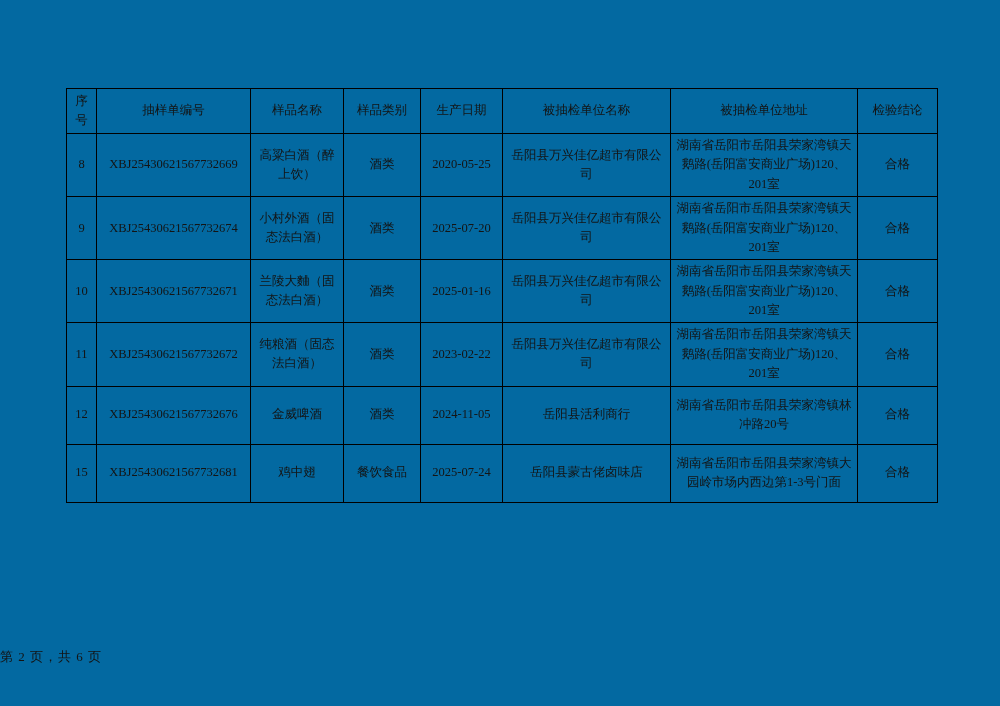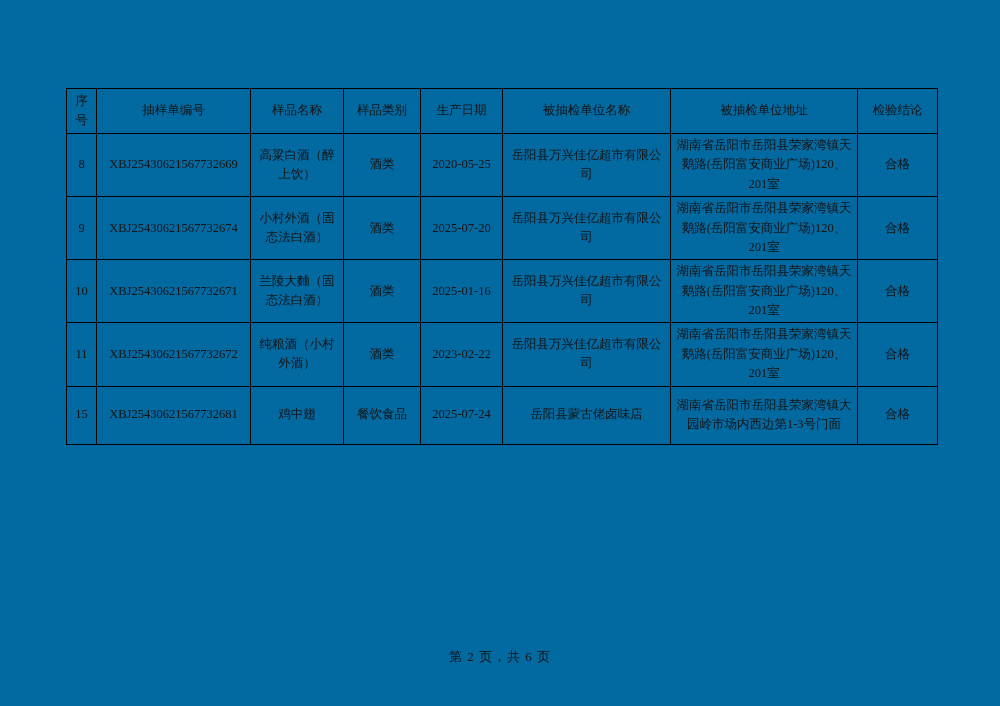--- a/index.html
+++ b/index.html
@@ -52,21 +52,21 @@
   .col3 { width: 77px; }
   .col4 { width: 82px; margin-top: 40px; }
   .col5 { width: 168px; }
   .col6 { width: 187px; }
   .col7 { width: 80px; }
   .page-footer {
     position: absolute;
     top: 648px;
     left: 0;
     width: 1000px;
-    text-align: center;
+    text-align: left;
     font-size: 13px;
     letter-spacing: 1px;
     color: #141414;
   }
 </style>
 </head>
 <body>
 
 <div class="page">
 
@@ -120,25 +120,35 @@
           <td class="col2">兰陵大麯（固态法白酒）</td>
           <td class="col3">酒类</td>
           <td class="col4">2025-01-16</td>
           <td class="col5">岳阳县万兴佳亿超市有限公司</td>
           <td class="col6">湖南省岳阳市岳阳县荣家湾镇天鹅路(岳阳富安商业广场)120、201室</td>
           <td class="col7">合格</td>
         </tr>
         <tr>
           <td class="col0">11</td>
           <td class="col1">XBJ25430621567732672</td>
-          <td class="col2">纯粮酒（小村外酒）</td>
+          <td class="col2">纯粮酒（固态法白酒）</td>
           <td class="col3">酒类</td>
           <td class="col4">2023-02-22</td>
           <td class="col5">岳阳县万兴佳亿超市有限公司</td>
           <td class="col6">湖南省岳阳市岳阳县荣家湾镇天鹅路(岳阳富安商业广场)120、201室</td>
+          <td class="col7">合格</td>
+        </tr>
+        <tr>
+          <td class="col0">12</td>
+          <td class="col1">XBJ25430621567732676</td>
+          <td class="col2">金威啤酒</td>
+          <td class="col3">酒类</td>
+          <td class="col4">2024-11-05</td>
+          <td class="col5">岳阳县活利商行</td>
+          <td class="col6">湖南省岳阳市岳阳县荣家湾镇林冲路20号</td>
           <td class="col7">合格</td>
         </tr>
         <tr>
           <td class="col0">15</td>
           <td class="col1">XBJ25430621567732681</td>
           <td class="col2">鸡中翅</td>
           <td class="col3">餐饮食品</td>
           <td class="col4">2025-07-24</td>
           <td class="col5">岳阳县蒙古佬卤味店</td>
           <td class="col6">湖南省岳阳市岳阳县荣家湾镇大园岭市场内西边第1-3号门面</td>

